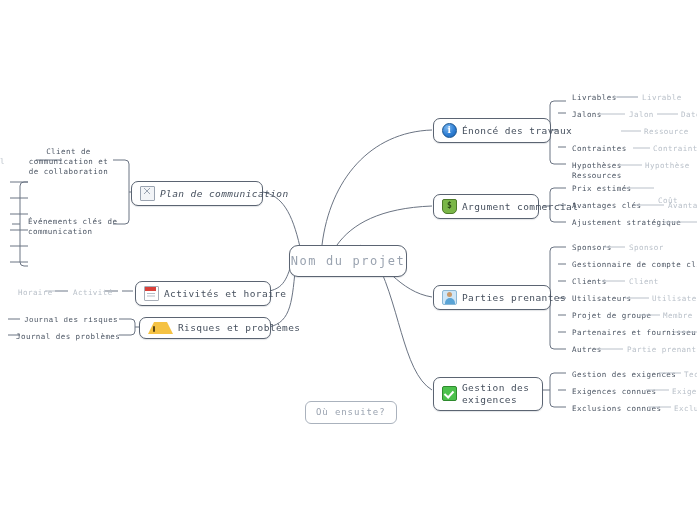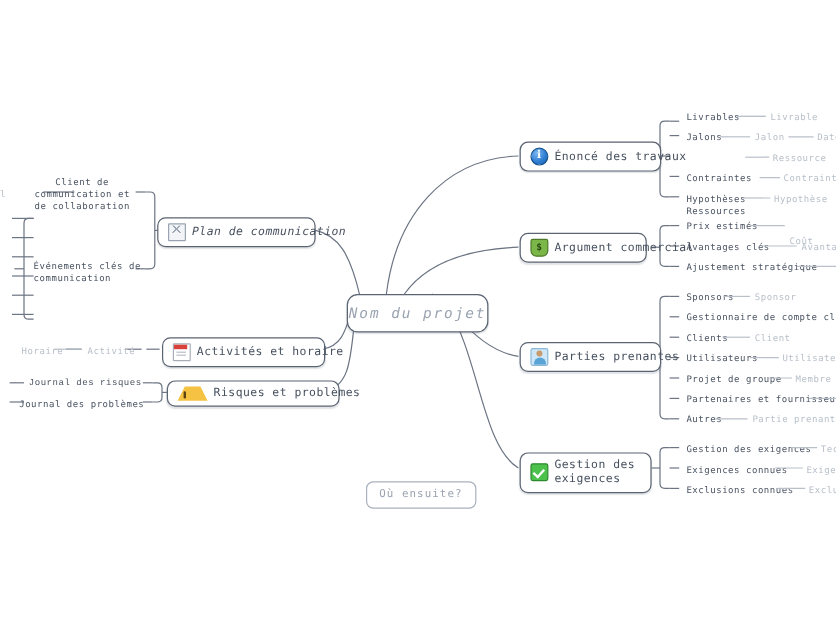--- a/index.html
+++ b/index.html
@@ -43,21 +43,20 @@
     white-space: nowrap;
     box-shadow: 0 1px 1px rgba(90,100,115,0.18);
   }
   .node.root {
     border-color: #5b6472;
     border-radius: 9px;
     padding: 15px 16px;
     font-size: 12px;
     letter-spacing: 1.6px;
     color: #9aa3b0;
-    font-style: italic;
   }
   .node.ghost {
     border: 1px solid #aab2bd;
     border-radius: 6px;
     color: #9aa3b0;
     font-size: 9px;
     letter-spacing: 0.9px;
     box-shadow: none;
     padding: 5px 10px;
   }
@@ -325,21 +324,21 @@
   <div class="node" style="left:131px; top:181px; width:132px;font-style:italic;">
     <span class="icon ic-mail"></span>
     <span class="label">Plan de communication</span>
   </div>
 
   <div class="node" style="left:135px; top:281px; width:136px;">
     <span class="icon ic-cal"></span>
     <span class="label">Activités et horaire</span>
   </div>
 
-  <div class="node" style="left:139px; top:317px; width:144px;">
+  <div class="node" style="left:139px; top:317px; width:132px;">
     <span class="icon ic-warn"></span>
     <span class="label">Risques et problèmes</span>
   </div>
 
   <div class="leaf" style="left:572px; top:93px;">Livrables</div>
   <div class="leaf dim" style="left:642px; top:93px;">Livrable</div>
   <svg class="links" style="pointer-events:none;">
       <g stroke="#b9c0c9" stroke-width="1">
         <path d="M 617 97 L 638 97"></path>
       </g>

